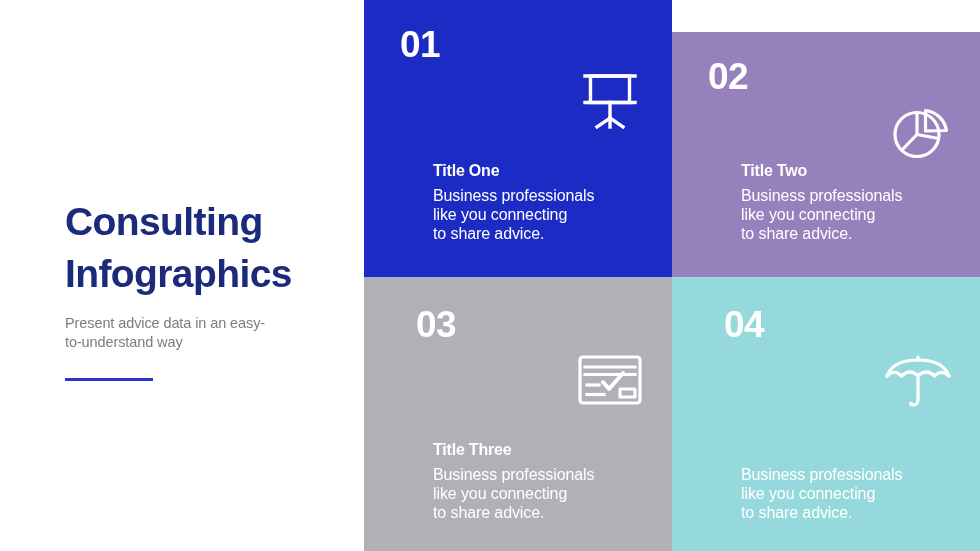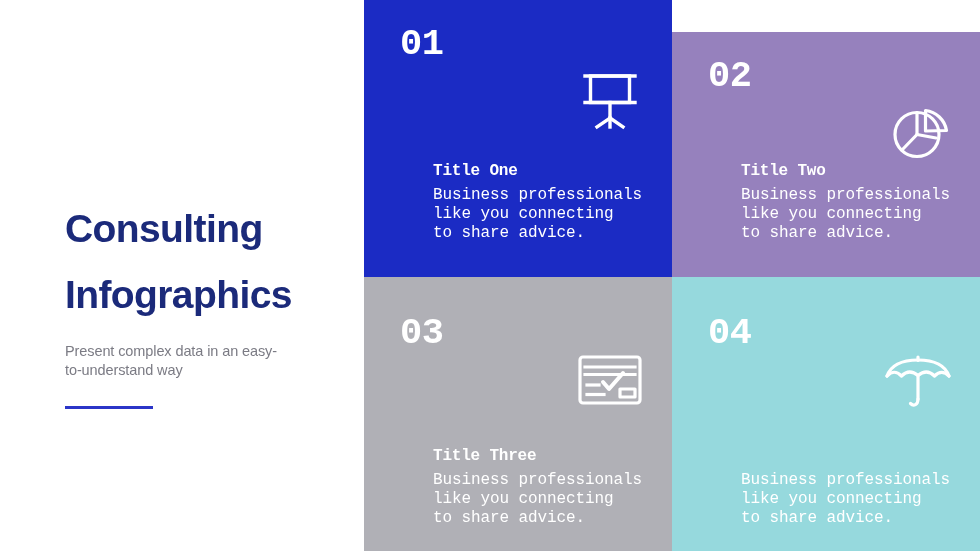--- a/index.html
+++ b/index.html
@@ -26,21 +26,21 @@
     width: 364px;
     height: 551px;
     background: #ffffff;
     flex: 0 0 364px;
     padding-left: 65px;
     padding-top: 196px;
   }
 
   .main-title {
     font-size: 39px;
-    line-height: 66px;
+    line-height: 52px;
     font-weight: bold;
     letter-spacing: -0.6px;
     color: #1b2a7a;
     white-space: pre-line;
   }
 
   .subtitle {
     margin-top: 14px;
     font-size: 14.5px;
     line-height: 19px;
@@ -58,21 +58,20 @@
   }
 
   
   .grid {
     position: relative;
     width: 616px;
     height: 539px;
     display: grid;
     grid-template-columns: 308px 308px;
     grid-template-rows: 277px 274px;
-    font-family: Liberation Mono, monospace;
   }
 
   .cell {
     position: relative;
     overflow: hidden;
   }
 
   .cell-number {
     position: absolute;
     top: 26px;
@@ -114,33 +113,33 @@
   }
 
   .cell-desc {
     font-size: 16px;
     line-height: 19px;
     letter-spacing: -0.1px;
     white-space: pre-line;
   }
 
   
-  .row2 .cell-number { top: 38px; }
+  .row2 .cell-number { top: 29px; margin-left: 16px; }
   .row2 .cell-icon   { top: 66px; }
-  .row2 .cell-text   { bottom: 23px; }
+  .row2 .cell-text   { bottom: 29px; }
 </style>
 </head>
 <body>
 
 <div id="slide" style="background: rgb(255, 255, 255);">
 
   <div class="left-panel">
     <div class="main-title" style="color: rgb(27, 42, 122);">Consulting
 Infographics</div>
-    <div class="subtitle" style="color: rgb(123, 123, 132);">Present complex data in an easy-
+    <div class="subtitle" style="color: rgb(123, 123, 132);">Present advice data in an easy-
 to-understand way</div>
     <div class="accent-bar" style="background: rgb(43, 53, 200);"></div>
   </div>
 
   <div class="grid">
 
     <div class="cell" id="cell-0" style="background: rgb(27, 43, 196); color: rgb(255, 255, 255);">
       <div class="cell-number">01</div>
       <div class="cell-icon">
         <svg width="68" height="68" viewBox="0 0 68 68" fill="none" stroke="#ffffff" stroke-width="3.4" stroke-linecap="square">

